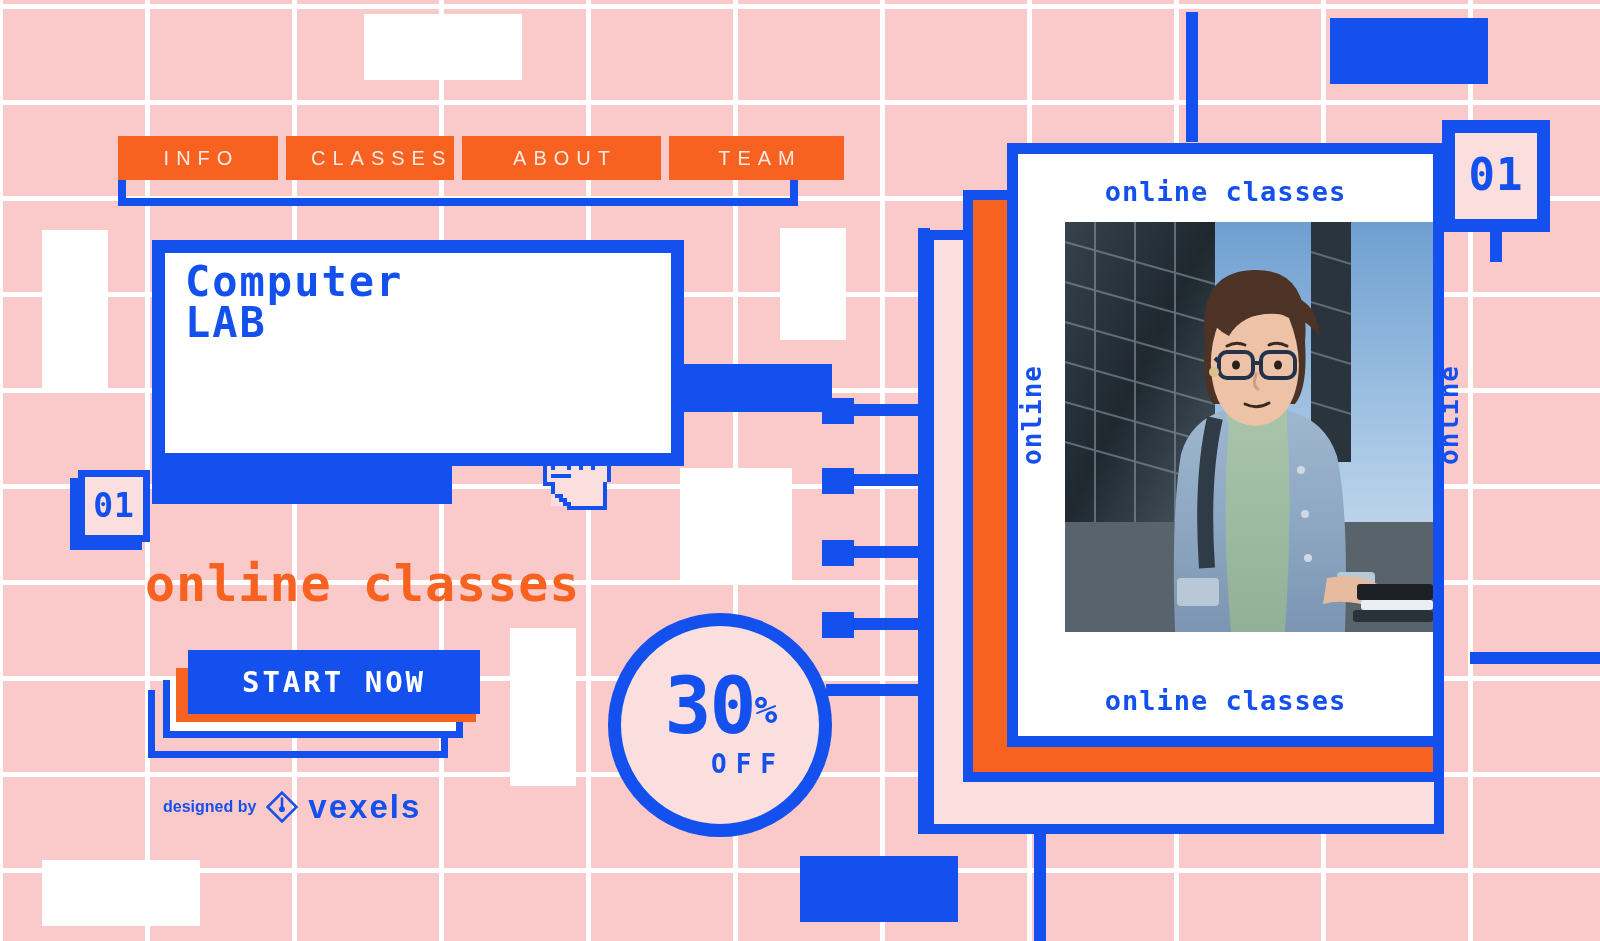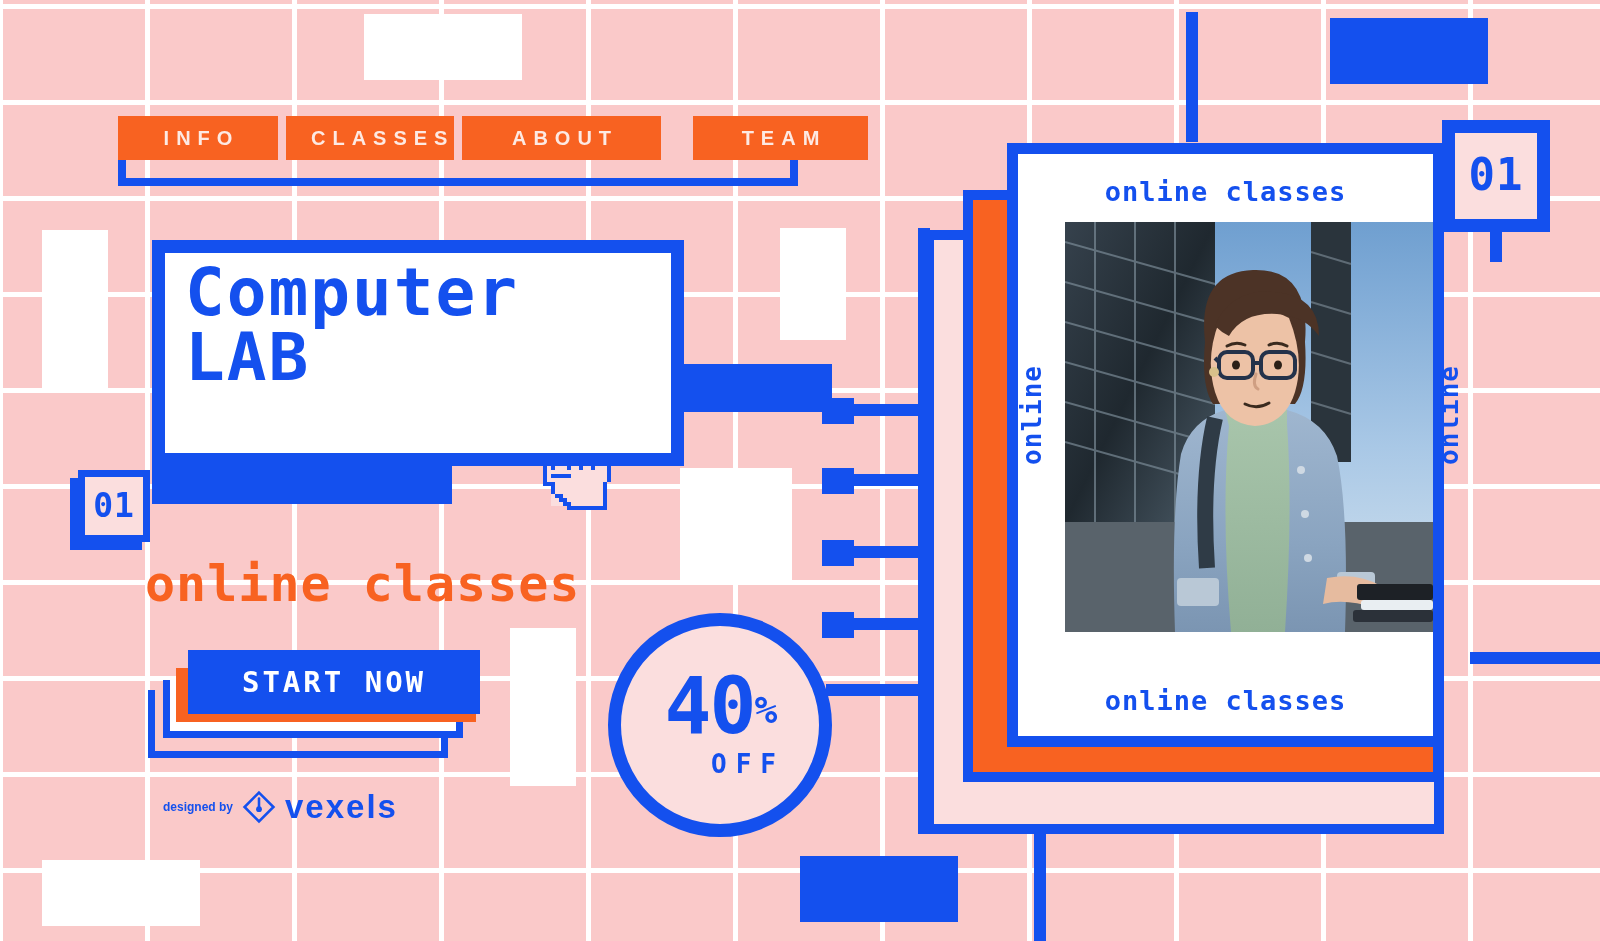--- a/index.html
+++ b/index.html
@@ -40,21 +40,21 @@
   .dots i { display: block; }
   .dots.white i { background: #ffffff; }
   .dots.blue i  { background: #1450ee; }
 
   
   .blk { position: absolute; }
   .blue  { background: #1450ee; }
   .white { background: #ffffff; }
 
   
-  .nav-wrap { position: absolute; left: 118px; top: 116px; font-weight: bold; }
+  .nav-wrap { position: absolute; left: 118px; top: 136px; }
   .nav-shadow {
     position: absolute;
     left: 0; top: 16px;
     width: 680px; height: 54px;
     border: 8px solid #1450ee;
     border-top: none;
   }
   .nav-row {
     position: relative;
     display: flex;
@@ -70,39 +70,39 @@
     line-height: 44px;
     text-align: center;
     padding: 0 18px 0 25px;
     white-space: nowrap;
     cursor: pointer;
     z-index: 2;
   }
   .nav-btn.w1 { width: 160px; }
   .nav-btn.w2 { width: 168px; }
   .nav-btn.w3 { width: 199px; }
-  .nav-btn.w4 { width: 175px; margin-left: 24px; }
+  .nav-btn.w4 { width: 175px; }
 
   
   .title-outer { position: absolute; left: 152px; top: 240px; }
   .title-box {
     position: relative;
     width: 532px;
     height: 226px;
     background: #ffffff;
     border: 13px solid #1450ee;
     z-index: 3;
   }
   .title-text {
     position: absolute;
     left: 20px; top: 8px;
     color: #1450ee;
     font-family: "DejaVu Sans Mono", monospace;
     font-weight: bold;
-    font-size: 66px;
+    font-size: 42px;
     line-height: 0.98;
     letter-spacing: 2px;
   }
   .title-step-h {
     position: absolute;
     left: 280px; top: 124px;
     width: 400px; height: 48px;
     background: #1450ee;
     z-index: 1;
   }
@@ -185,21 +185,21 @@
   
   .credit {
     position: absolute;
     left: 163px; top: 788px;
     display: flex;
     align-items: center;
     gap: 9px;
   }
   .credit-text {
     color: #1450ee;
-    font-size: 12px;
+    font-size: 16px;
     font-weight: bold;
   }
   .credit-logo { width: 34px; height: 34px; display: block; }
   .credit-brand {
     color: #1450ee;
     font-size: 33px;
     font-weight: bold;
     letter-spacing: 2px;
   }
 
@@ -495,21 +495,21 @@
       <rect x="7" y="20" width="2" height="1"></rect>
       <rect x="8" y="21" width="2" height="1"></rect>
       <rect x="9" y="22" width="10" height="1"></rect>
       <rect x="18" y="16" width="1" height="7"></rect>
       <rect x="5" y="14" width="5" height="1"></rect>
     </g>
   </svg>
 
   <div class="disc-circle">
     <div class="disc-num">
-      <span>40</span>
+      <span>30</span>
       <span class="disc-pct">%</span>
     </div>
     <div class="disc-off">OFF</div>
   </div>
 
   <div class="blk blue" style="left:918px;top:228px;width:12px;height:600px;"></div>
 
   <div class="pad" style="left:822px;top:398px;width:32px;height:26px;"></div>
   <div class="trace" style="left:846px;top:404px;width:78px;height:12px;"></div>
 

